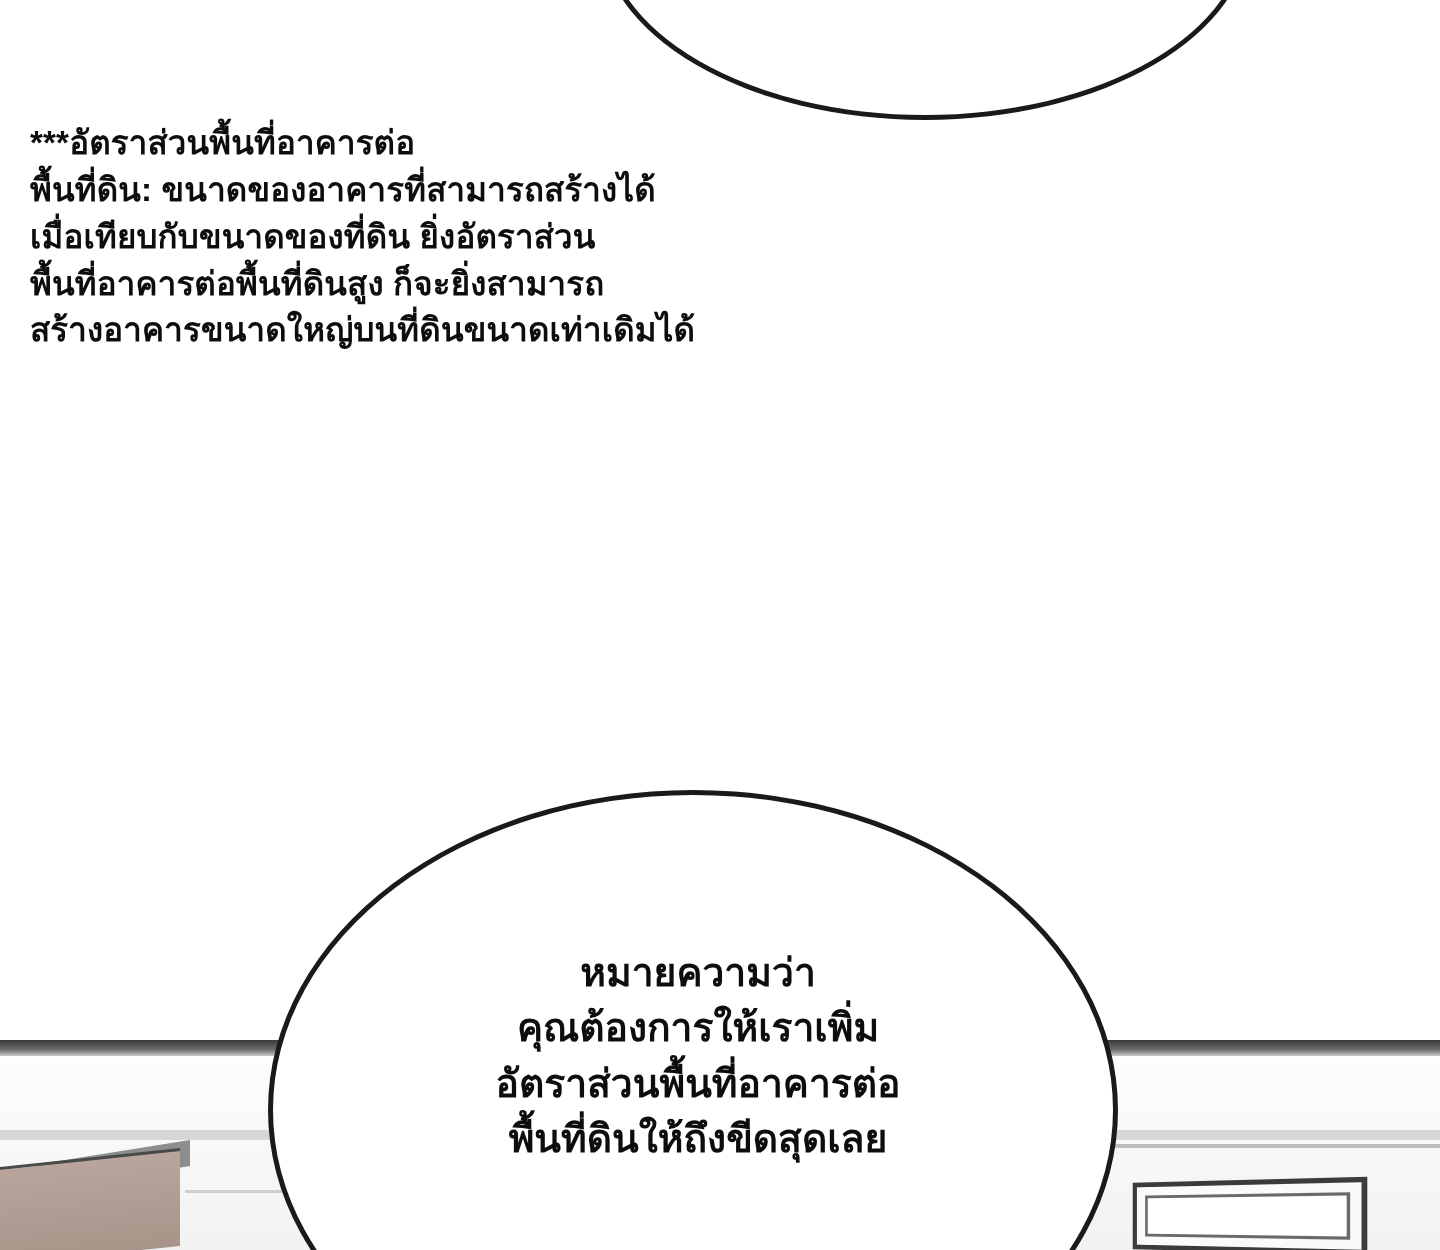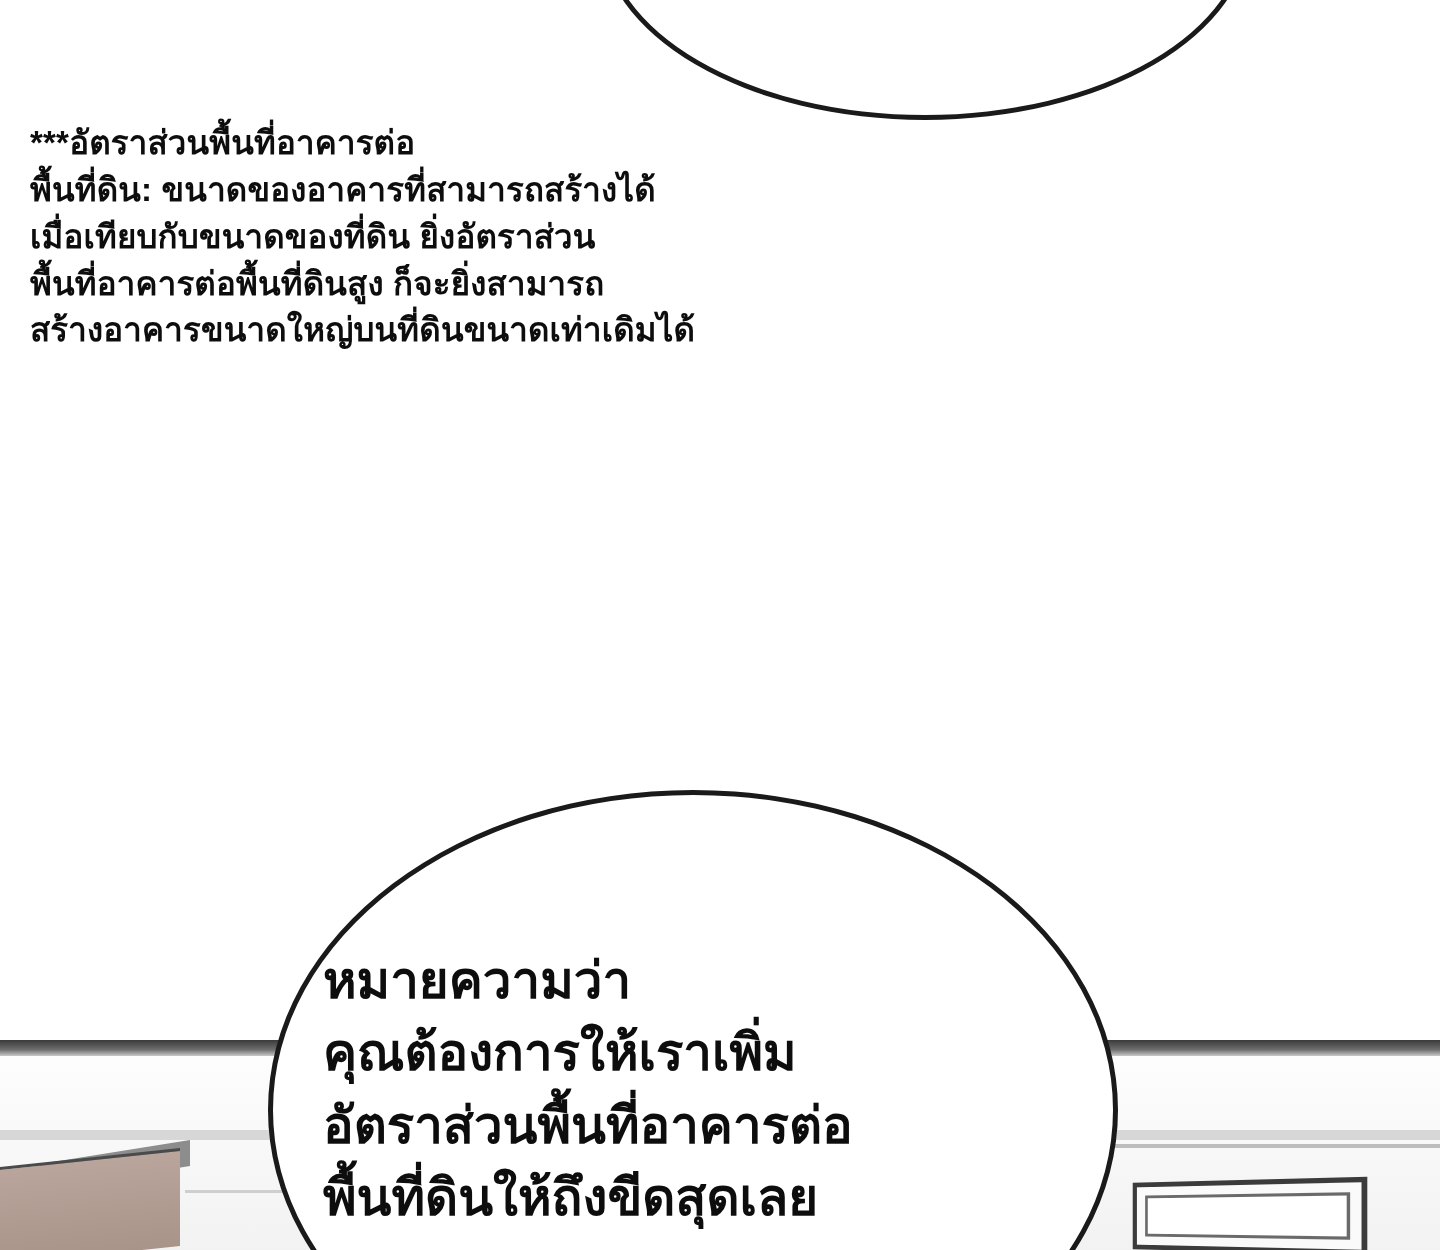--- a/index.html
+++ b/index.html
@@ -145,22 +145,22 @@
     border-radius: 50% / 50%;
     background: #ffffff;
     box-sizing: border-box;
     overflow: hidden;
   }
   .bubble-bottom-text {
     position: absolute;
     left: 50px;
     top: 150px;
     width: 750px;
-    text-align: left;
-    font-size: 51px;
+    text-align: center;
+    font-size: 39px;
     line-height: 1.42;
     font-weight: 700;
     color: #0d0d0d;
     white-space: pre-line;
   }
 </style>
 </head>
 <body>
 
 <div class="page">

